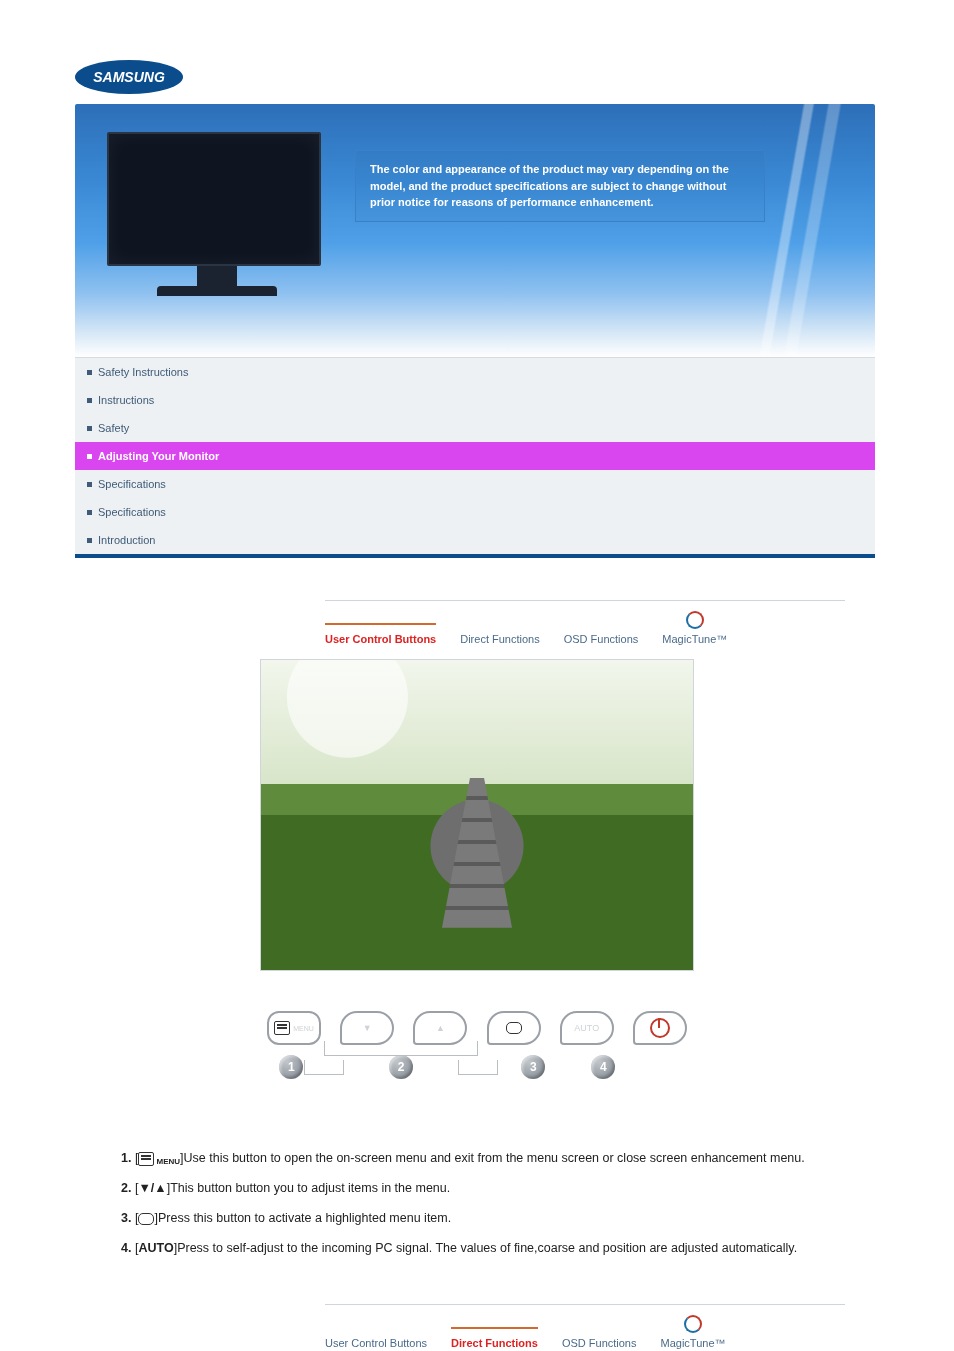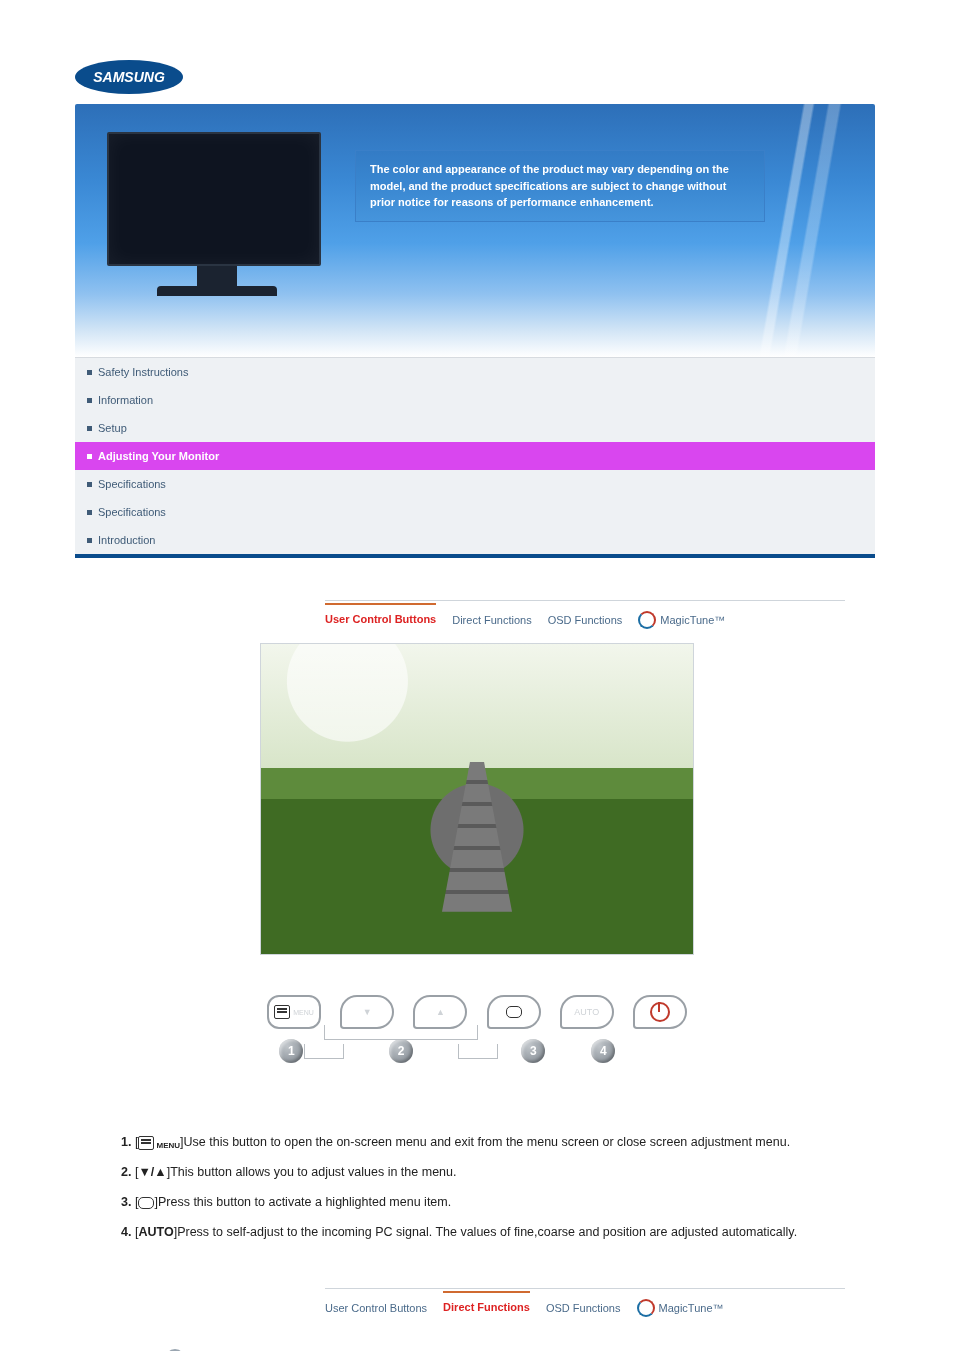--- a/index.html
+++ b/index.html
@@ -106,39 +106,39 @@
     width: 800px;
     margin-top: 42px;
     margin-bottom: 12px;
   }
   .subnav {
     margin-left: 250px;
     width: 520px;
     border-top: 1px solid #cfd5db;
     padding-top: 8px;
     display: flex;
-    align-items: center;
-    gap: 16px;
+    align-items: flex-end;
+    gap: 24px;
     font-size: 11px;
   }
   .subnav .sn-item {
     color: #4a6a8a;
     cursor: pointer;
     padding: 2px 0;
     white-space: nowrap;
   }
   .subnav .sn-item.active {
     color: #d22;
     font-weight: bold;
     border-top: 2px solid #d06a30;
     margin-top: -10px;
     padding-top: 8px;
   }
   .subnav .mt {
-    display:flex;align-items:center;gap:4px;
+    display:flex;align-items:center;gap:4px;flex-direction:column;
   }
   .magictune-swirl {
     width:14px;height:14px;border:2px solid #c0392b;border-radius:50%;
     border-left-color:#1c6ea4;border-bottom-color:#1c6ea4;
     display:inline-block;
   }
   .center-photo {
     width: 432px;
     height: 310px;
     margin: 8px auto 0 auto;
@@ -233,25 +233,25 @@
     <div class="slash"></div>
   </div>
 
   <div class="navbar">
     <div class="nav-item">
         <span class="bullet"></span>
         <span>Safety Instructions</span>
       </div>
     <div class="nav-item">
         <span class="bullet"></span>
-        <span>Information</span>
-      </div>
-    <div class="nav-item">
-        <span class="bullet"></span>
-        <span>Setup</span>
+        <span>Instructions</span>
+      </div>
+    <div class="nav-item">
+        <span class="bullet"></span>
+        <span>Safety</span>
       </div>
     <div class="nav-item active">
         <span class="bullet"></span>
         <span>Adjusting Your Monitor</span>
       </div>
     <div class="nav-item">
         <span class="bullet"></span>
         <span>Specifications</span>
       </div>
     <div class="nav-item">
@@ -317,24 +317,24 @@
         </div>
       <div style="width:72px;display:flex;justify-content:center;">
           <div class="num-badge">4</div>
         </div>
       <div style="width:50px;"></div>
     </div>
   </div>
 
   <ol class="instructions">
     <li>
-      [<span class="menu-glyph"></span><span class="menu-sub">MENU</span>]<span>Use this button to open the on-screen menu and exit from the menu screen or close screen adjustment menu.</span>
+      [<span class="menu-glyph"></span><span class="menu-sub">MENU</span>]<span>Use this button to open the on-screen menu and exit from the menu screen or close screen enhancement menu.</span>
     </li>
     <li>
-      [<span class="arrows-glyph">▼/▲</span>]<span>This button allows you to adjust values in the menu.</span>
+      [<span class="arrows-glyph">▼/▲</span>]<span>This button button you to adjust items in the menu.</span>
     </li>
     <li>
       [<span class="enter-glyph"></span>]<span>Press this button to activate a highlighted menu item.</span>
     </li>
     <li>
       [<b>AUTO</b>]<span>Press to self-adjust to the incoming PC signal. The values of fine,coarse and position are adjusted automatically.</span>
     </li>
   </ol>
 
   <div class="subnav-wrap" style="margin-top:46px;">

